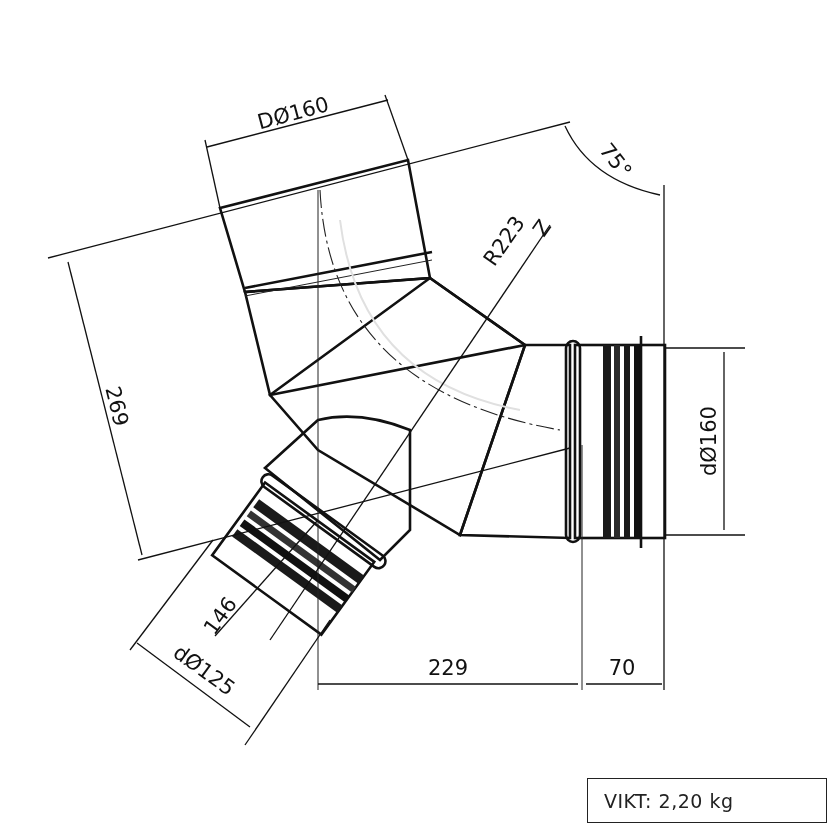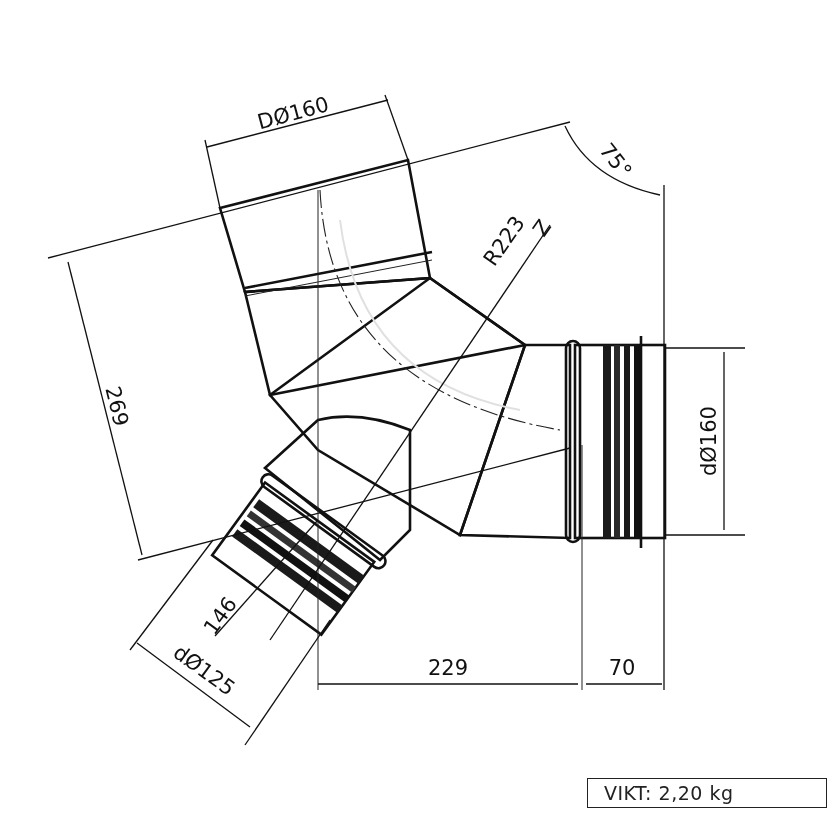--- a/index.html
+++ b/index.html
@@ -4,21 +4,21 @@
 <style>
   html, body { margin: 0; padding: 0; background: #ffffff; }
   body { width: 840px; height: 840px; position: relative; overflow: hidden; font-family: "DejaVu Sans", sans-serif; }
   #drawing { position: absolute; left: 0; top: 0; width: 840px; height: 840px; }
   .dimtext { font-family: "DejaVu Sans", sans-serif; font-size: 21px; fill: #111; }
   .line { stroke: #111; stroke-width: 1.3; fill: none; }
   .thick { stroke: #111; stroke-width: 2.6; fill: none; }
   .thin { stroke: #222; stroke-width: 1; fill: none; }
   .center { stroke: #222; stroke-width: 1.1; fill: none; stroke-dasharray: 18 4 3 4; }
   .weight-box {
-    position: absolute; left: 587px; top: 778px; width: 240px; height: 30px;
+    position: absolute; left: 587px; top: 778px; width: 240px; height: 45px;
     border: 1.5px solid #222; box-sizing: border-box; background: #fff;
     font-family: "DejaVu Sans", sans-serif; font-size: 19px; color: #222;
     display: flex; align-items: center; padding-left: 16px; letter-spacing: 0.5px;
   }
 </style>
 </head>
 <body>
 
 <svg id="drawing" viewBox="0 0 840 840" xmlns="http://www.w3.org/2000/svg">
   <defs>

